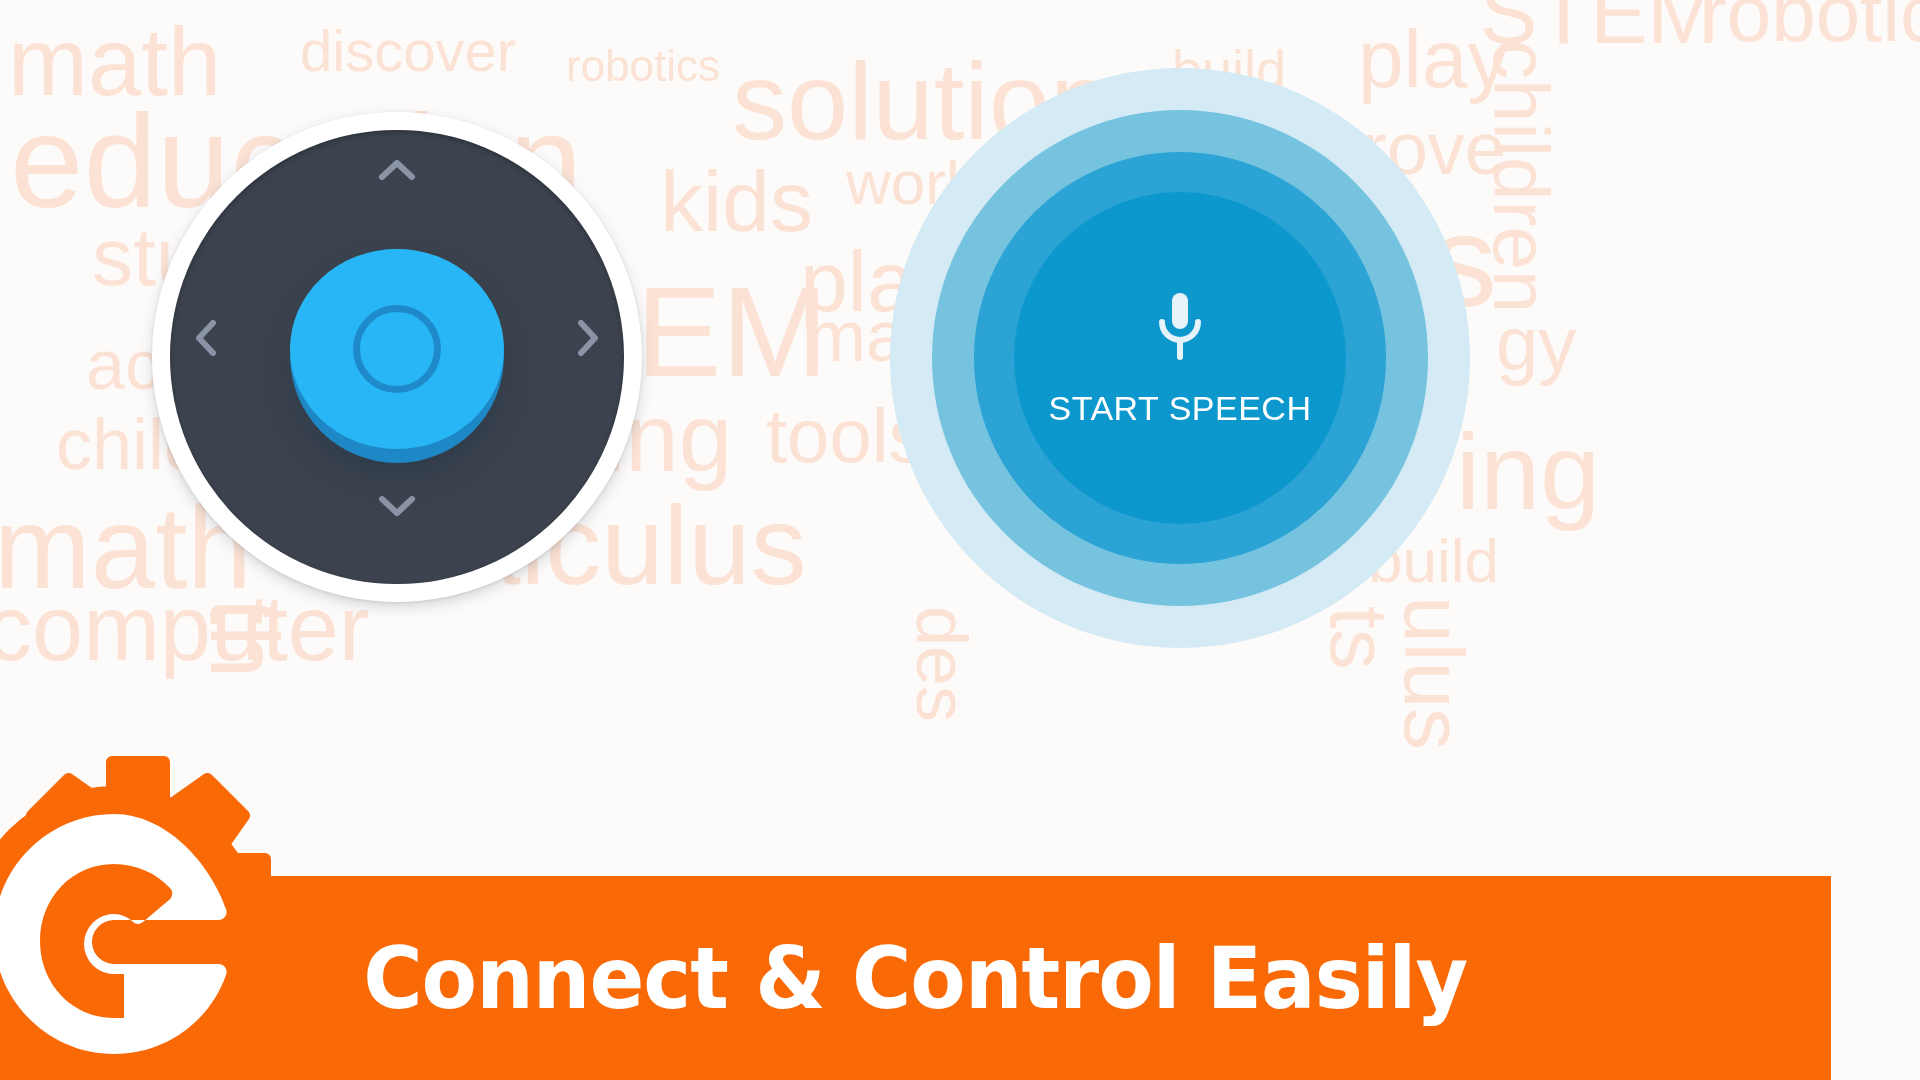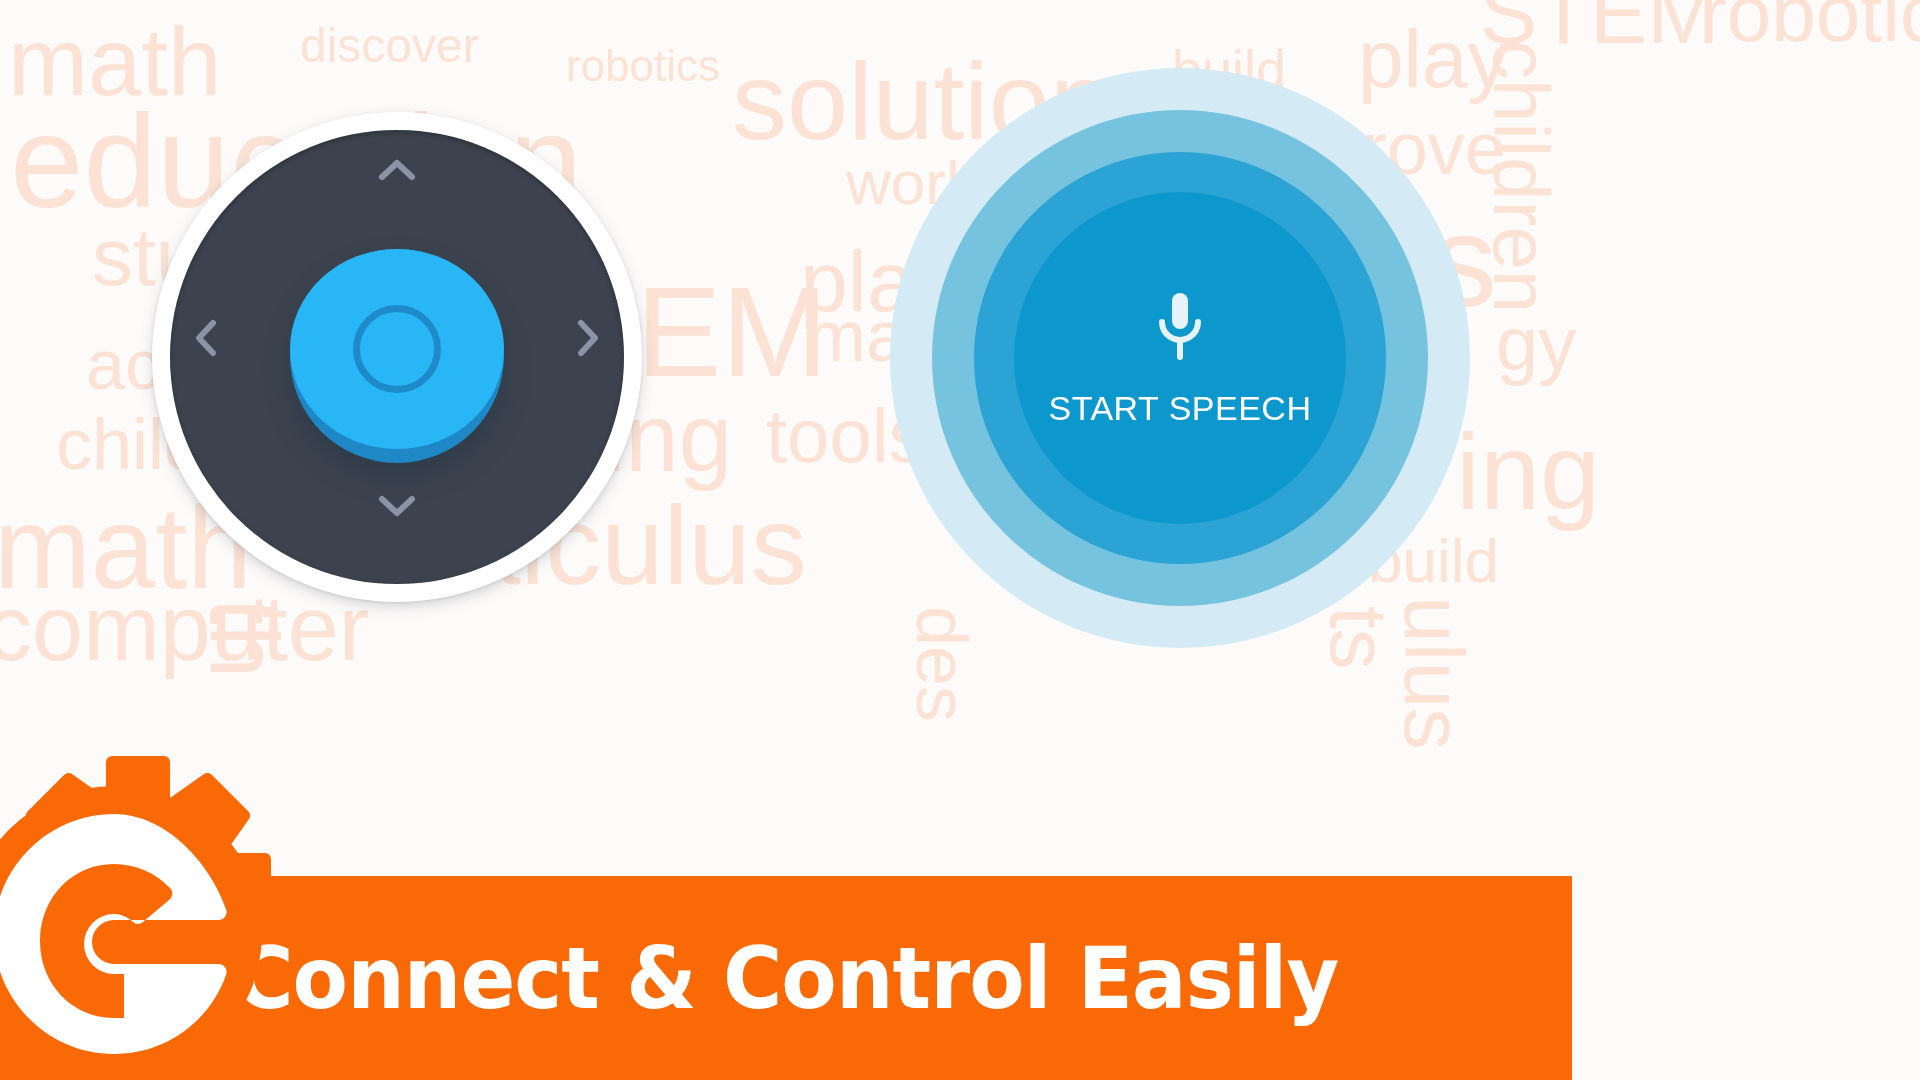--- a/index.html
+++ b/index.html
@@ -113,21 +113,21 @@
     font-weight:400;
     letter-spacing:.5px;
     font-family:"Liberation Sans", sans-serif;
     white-space:nowrap;
   }
 
   
   #banner {
     position:absolute;
     left:0; top:876px;
-    width:1572px; height:204px;
+    width:1831px; height:204px;
     background:#f96a07;
     display:flex; align-items:center; justify-content:center;
   }
   #banner-title {
     color:#ffffff;
     font-family:"DejaVu Sans", sans-serif;
     font-weight:700;
     font-size:86px;
     letter-spacing:-1px;
     white-space:nowrap;
@@ -141,28 +141,29 @@
     width:330px; height:332px;
     overflow:hidden;
   }
   #brand-logo svg { display:block; }
 </style>
 </head>
 <body>
 
 <div id="wordcloud">
     <span class="w" style="left: 8px; top: 14px; font-size: 96px; color: rgb(251, 226, 212);">math</span>
-    <span class="w" style="left: 300px; top: 22px; font-size: 48px; color: rgb(251, 226, 212);">discover</span>
+    <span class="w" style="left: 300px; top: 22px; font-size: 58px; color: rgb(251, 226, 212);">discover</span>
     <span class="w" style="left: 566px; top: 44px; font-size: 44px; color: rgb(251, 226, 212);">robotics</span>
     <span class="w" style="left: 732px; top: 46px; font-size: 110px; color: rgb(251, 226, 212);">solution</span>
     <span class="w" style="left: 1172px; top: 42px; font-size: 54px; color: rgb(251, 226, 212);">build</span>
     <span class="w" style="left: 1358px; top: 18px; font-size: 82px; color: rgb(251, 226, 212);">play</span>
     <span class="w" style="left: 1480px; top: -30px; font-size: 86px; color: rgb(251, 226, 212);">STEM</span>
     <span class="w" style="left: 1700px; top: -26px; font-size: 80px; color: rgb(251, 226, 212);">robotics</span>
     <span class="w" style="left: 10px; top: 96px; font-size: 132px; color: rgb(251, 226, 212);">education</span>
+    <span class="w" style="left: 660px; top: 158px; font-size: 86px; color: rgb(251, 226, 212);">kids</span>
     <span class="w" style="left: 846px; top: 152px; font-size: 62px; color: rgb(251, 226, 212);">work</span>
     <span class="w" style="left: 1362px; top: 112px; font-size: 74px; color: rgb(251, 226, 212);">rove</span>
     <span class="w" style="left: 1560px; top: 40px; font-size: 78px; color: rgb(251, 226, 212); transform: rotate(90deg); transform-origin: left top;">children</span>
     <span class="w" style="left: 92px; top: 216px; font-size: 82px; color: rgb(251, 226, 212);">stu</span>
     <span class="w" style="left: 800px; top: 238px; font-size: 86px; color: rgb(251, 226, 212);">play</span>
     <span class="w" style="left: 636px; top: 268px; font-size: 128px; color: rgb(251, 226, 212);">EM</span>
     <span class="w" style="left: 806px; top: 300px; font-size: 72px; color: rgb(251, 226, 212);">mat</span>
     <span class="w" style="left: 1432px; top: 196px; font-size: 130px; color: rgb(251, 226, 212);">s</span>
     <span class="w" style="left: 1496px; top: 306px; font-size: 76px; color: rgb(251, 226, 212);">gy</span>
     <span class="w" style="left: 86px; top: 330px; font-size: 70px; color: rgb(251, 226, 212);">act</span>

